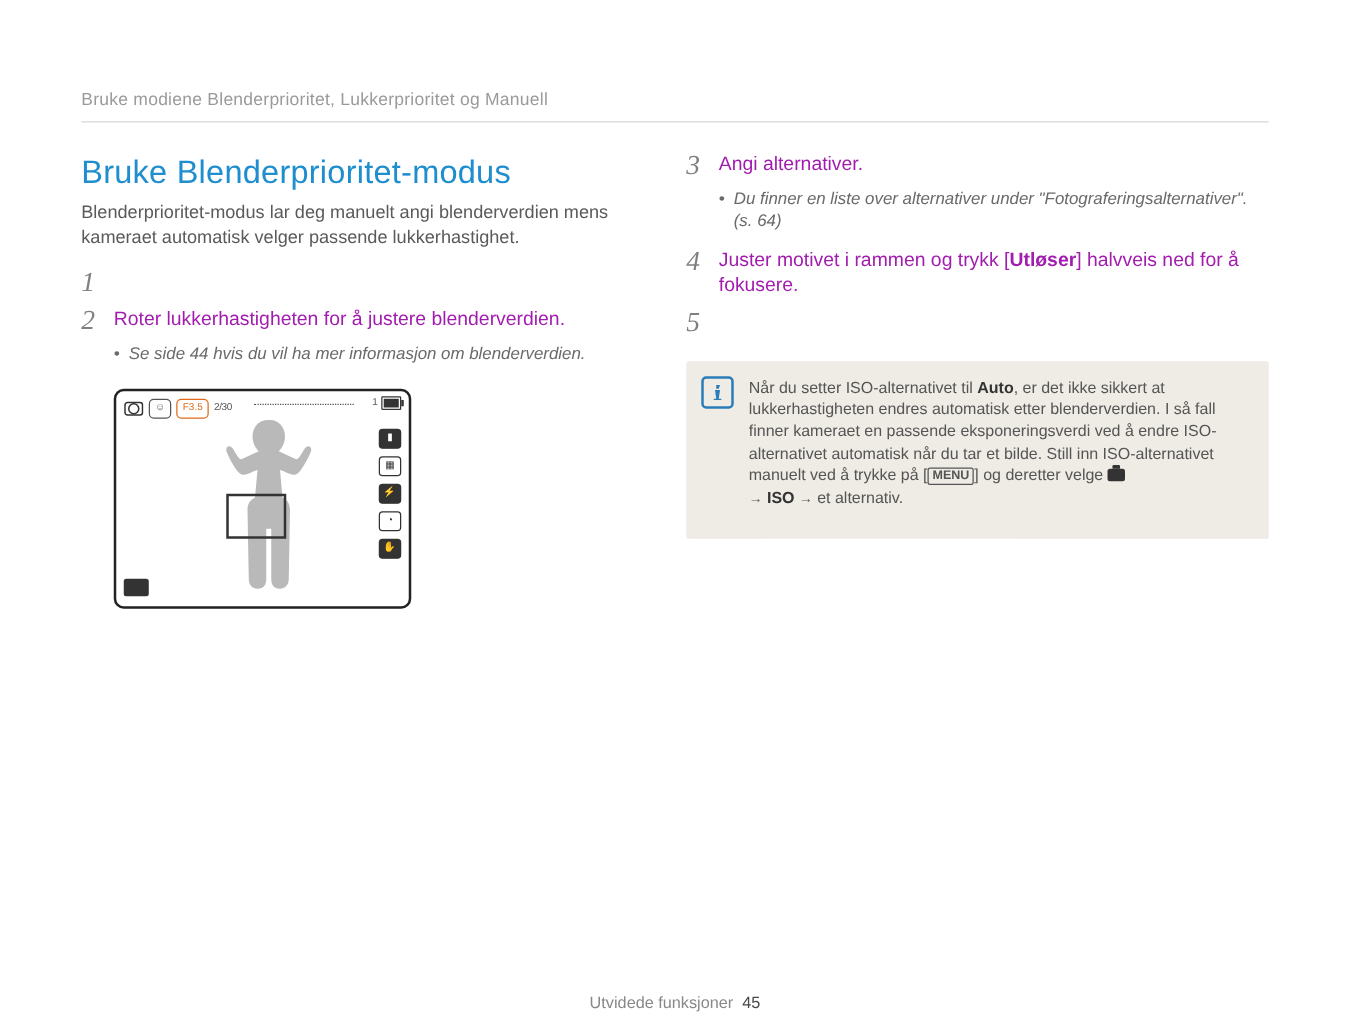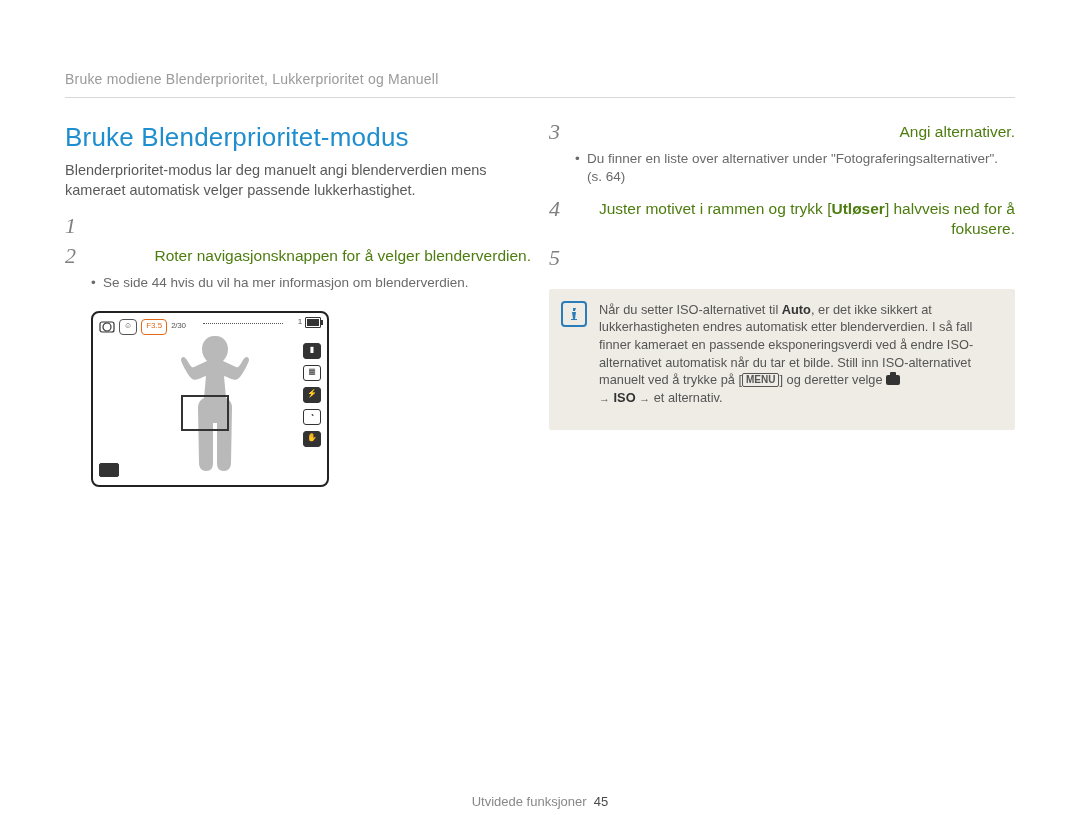--- a/index.html
+++ b/index.html
@@ -62,38 +62,38 @@
     font-size: 22px;
     color: #808080;
     width: 26px;
     flex: 0 0 26px;
     line-height: 1.1;
     font-family: Georgia, 'Times New Roman', serif;
   }
   .step-body {
     flex: 1;
     font-size: 15.5px;
-    color: #4d7c0f;
+    color: #a21caf;
     padding-top: 2px;
-    text-align: right;
   }
   .step-body .bold { font-weight: 700; }
   .mode-A {
     display: inline-block;
     font-family: Georgia, serif;
     font-weight: 700;
     font-size: 15px;
     vertical-align: baseline;
     position: relative;
     top: 0;
   }
   ul.sub {
     list-style: none;
     padding: 0 0 0 26px;
     margin: 2px 0 10px 0;
+    font-style: italic;
   }
   ul.sub li {
     font-size: 13.5px;
     color: #6a6a6a;
     position: relative;
     padding-left: 12px;
     margin-bottom: 4px;
   }
   ul.sub li::before {
     content: "•";
@@ -245,21 +245,21 @@
     <div class="col">
       <h2 class="section-heading">Bruke Blenderprioritet-modus</h2>
       <div class="intro">Blenderprioritet-modus lar deg manuelt angi blenderverdien mens kameraet automatisk velger passende lukkerhastighet.</div>
 
       <div class="step">
         <div class="step-num">1</div>
       </div>
 
       <div class="step">
         <div class="step-num">2</div>
-        <div class="step-body">Roter navigasjonsknappen for å velger blenderverdien.</div>
+        <div class="step-body">Roter lukkerhastigheten for å justere blenderverdien.</div>
       </div>
       <ul class="sub">
         <li>Se side 44 hvis du vil ha mer informasjon om blenderverdien.</li>
       </ul>
 
       <div class="lcd-wrap">
         <div class="lcd">
 
           <svg class="left-cam" viewBox="0 0 16 14">
             <circle cx="8" cy="8" r="4" fill="none" stroke="#333" stroke-width="1.2"></circle>

